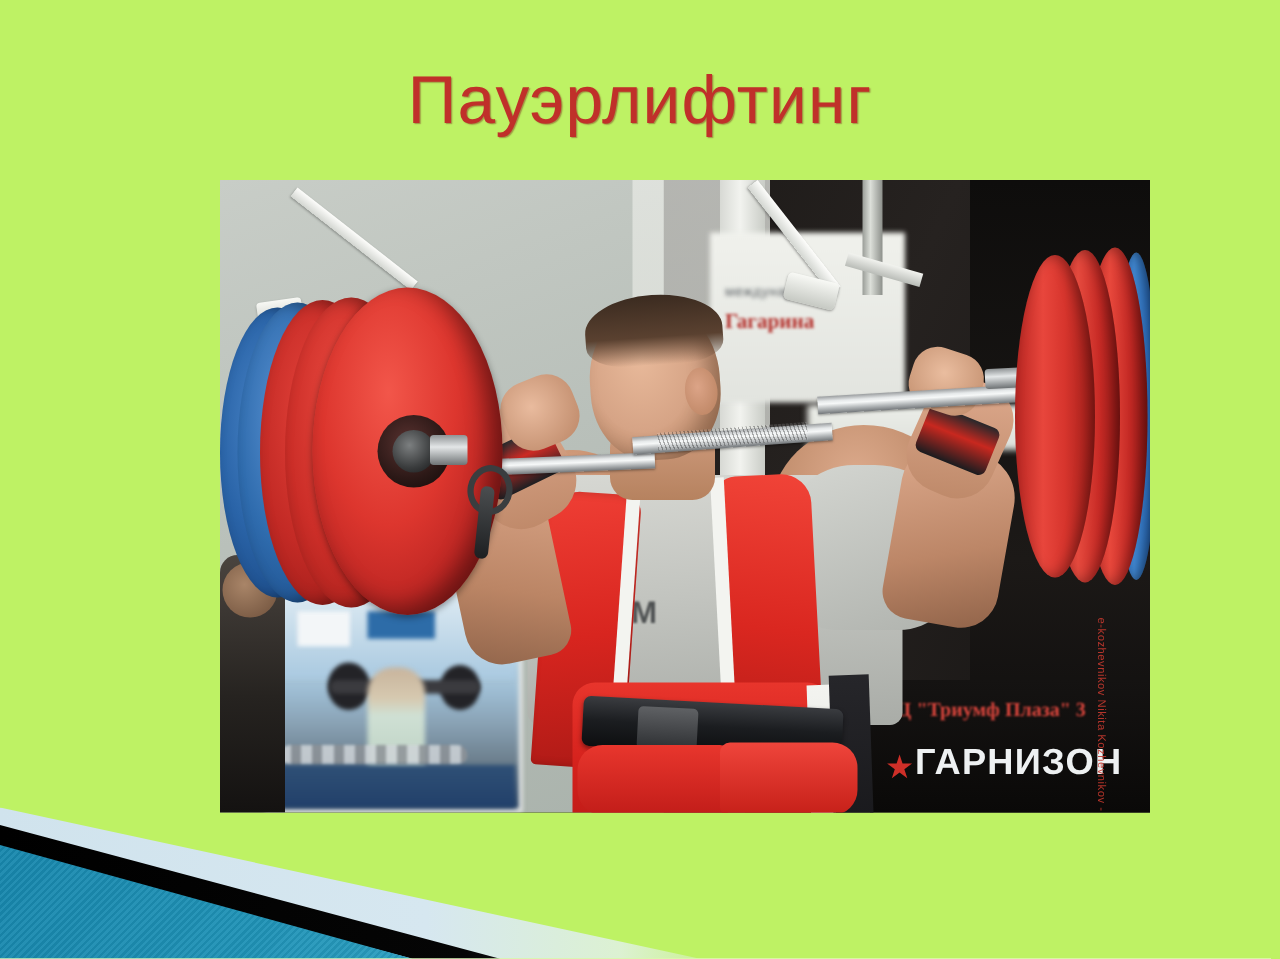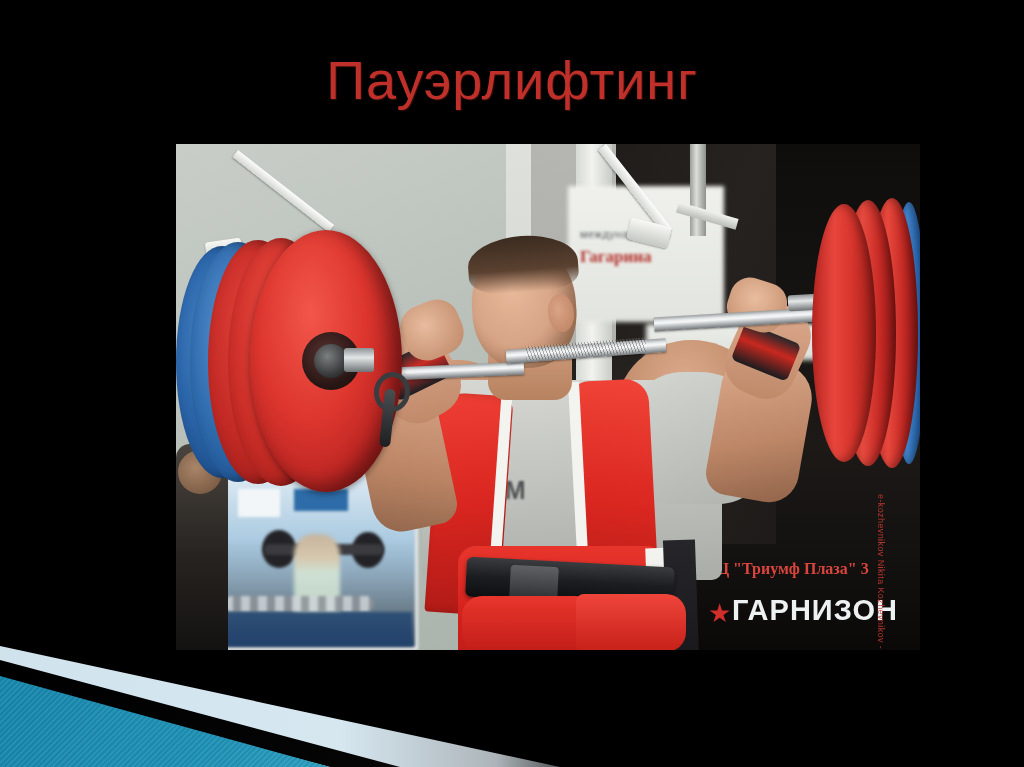--- a/index.html
+++ b/index.html
@@ -11,21 +11,21 @@
     width: 1024px;
     height: 767px;
     overflow: hidden;
     font-family: "Liberation Sans", sans-serif;
   }
 
   #slide {
     position: relative;
     width: 1024px;
     height: 767px;
-    background: #000000;
+    background: #bef264;
     overflow: hidden;
   }
 
   
   #slide-title {
     position: absolute;
     left: 0;
     top: 52px;
     width: 1024px;
     text-align: center;

